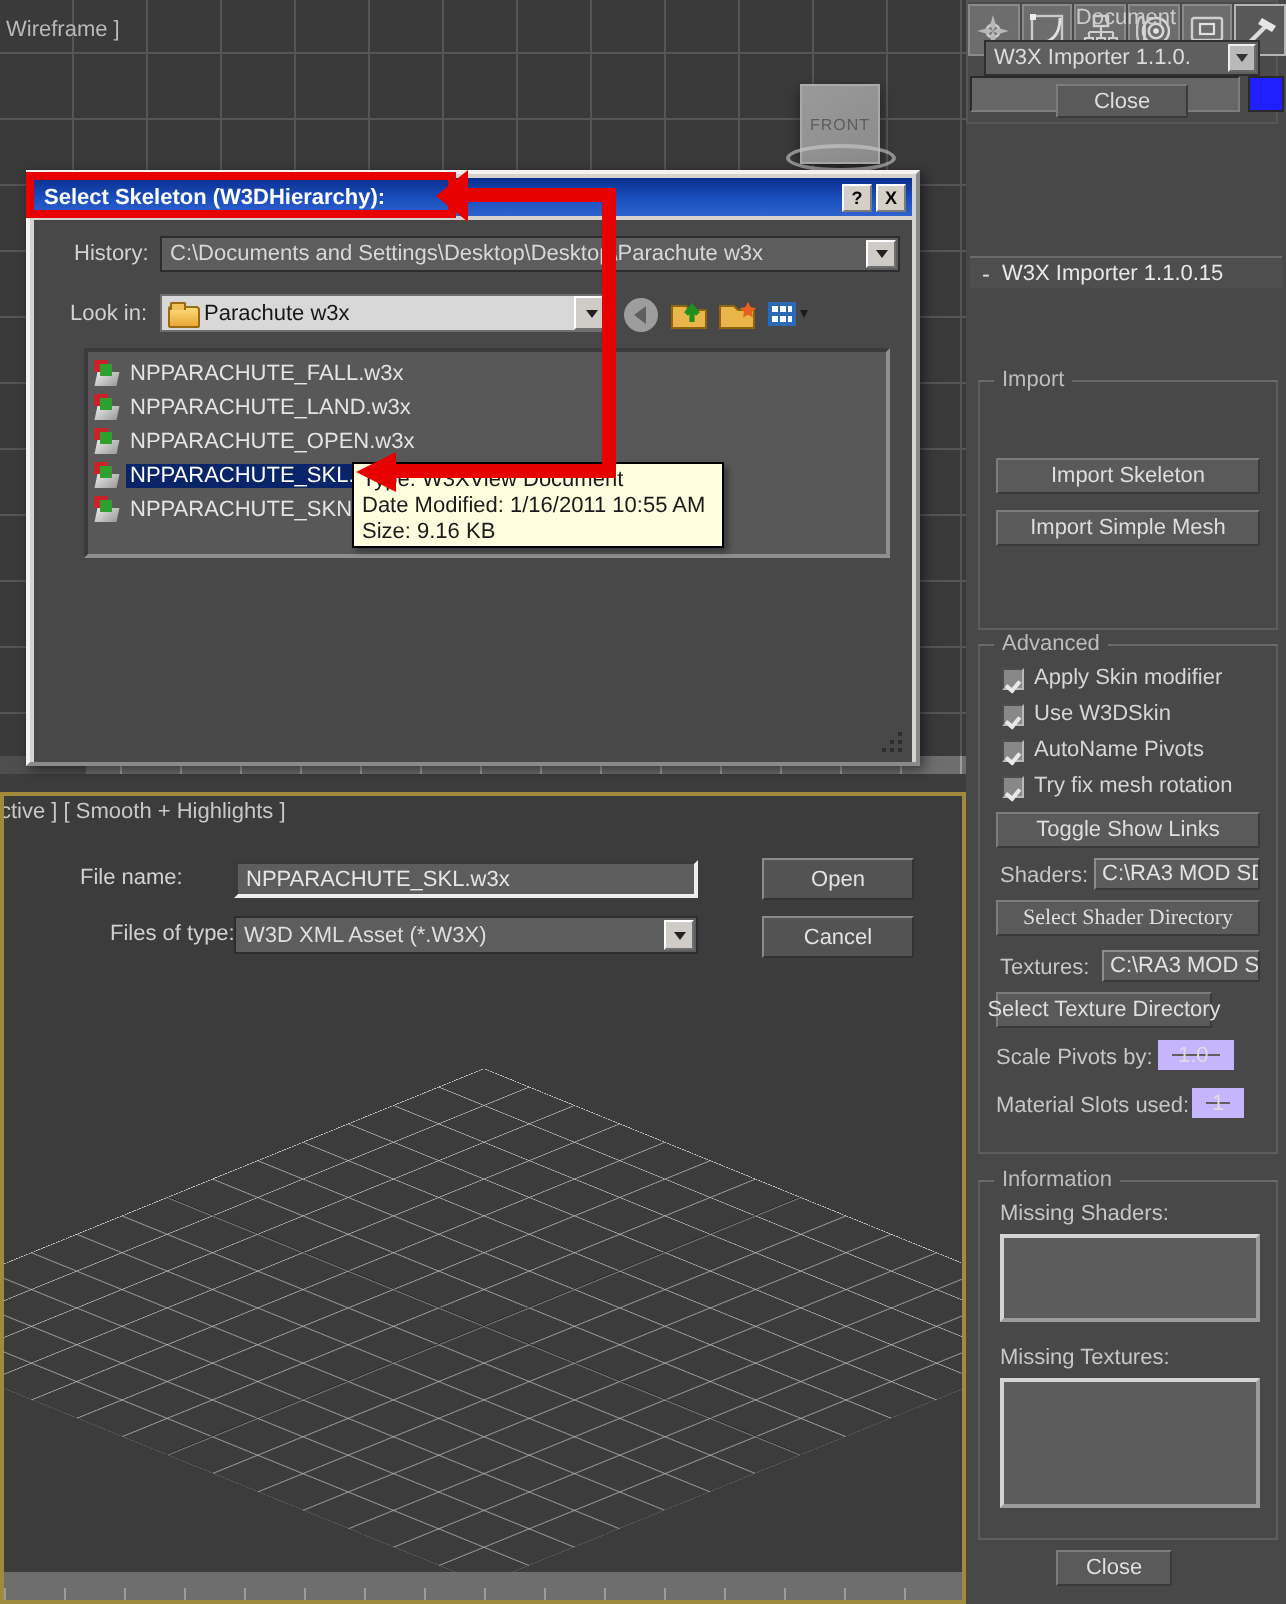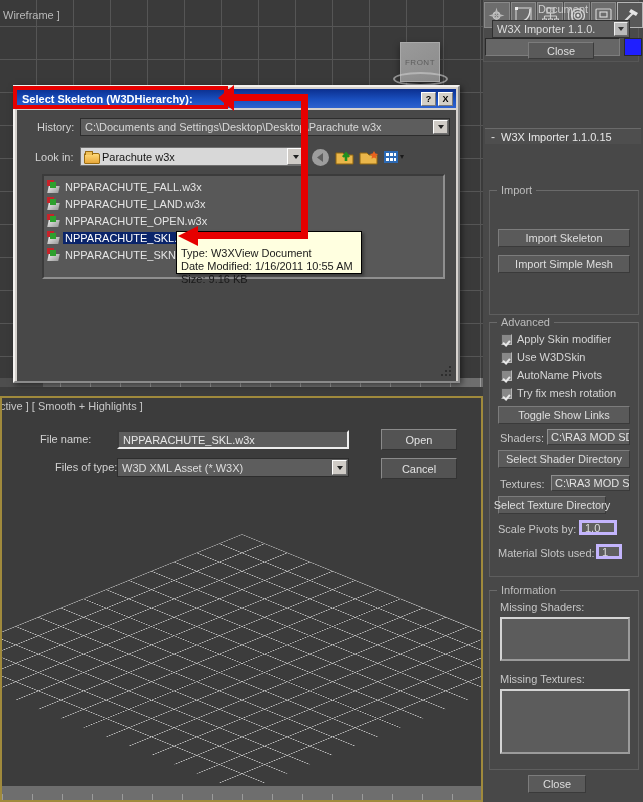--- a/index.html
+++ b/index.html
@@ -112,21 +112,21 @@
   .chk { width:11px; height:11px; background:#888; border:1px solid #4d4d4d;
       border-right-color:#b9b9b9; border-bottom-color:#b9b9b9; position:relative; }
   .chk.on:after { content:""; position:absolute; left:2px; top:4px; width:3px; height:5px;
       border-right:2px solid #e8e8e8; border-bottom:2px solid #e8e8e8; transform:rotate(40deg); }
   .chk-lbl { font-size:11px; color:#d6d6d6; white-space:nowrap; }
 
   .fieldlbl { position:absolute; font-size:11px; color:#c6c6c6; white-space:nowrap; }
   .textbox { position:absolute; background:#5c5c5c; border:1px solid #8e8e8e; border-right-color:#3a3a3a;
       border-bottom-color:#3a3a3a; color:#e2e2e2; font-size:11px; height:16px; display:flex;
       align-items:center; padding-left:3px; overflow:hidden; white-space:nowrap; }
-  .spinbox { position:absolute; background:#5f5f5f; border:3px solid #c4b5fd; height:15px;
+  .spinbox { position:absolute; background:#5f5f5f; border:7px solid #c4b5fd; height:15px;
       color:#ddd; font-size:11px; display:flex; align-items:center; padding-left:3px; }
 
   .listbox { position:absolute; background:#5c5c5c; border:2px solid #d4d4d4;
       border-right-color:#9b9b9b; border-bottom-color:#9b9b9b; }
 
   #info-close-btn { left:45px; top:775px; width:58px; height:18px; position:absolute; }
 
   
   #dialog { position:absolute; left:13px; top:85px; width:447px; height:298px;
       background:#d6d2ce; border:2px solid #f4f2f0; border-right-color:#8a8a8a; border-bottom-color:#8a8a8a;
@@ -176,21 +176,21 @@
   .file-ico { width:15px; height:14px; position:relative; flex:0 0 15px; margin-right:2px; }
   .fi-red { position:absolute; left:1px; top:0px; width:7px; height:6px; background:#c8232a; }
   .fi-green { position:absolute; left:4px; top:2px; width:6px; height:6px; background:#2ea02e; }
   .fi-grey { position:absolute; left:2px; top:6px; width:11px; height:7px;
       background:linear-gradient(135deg,#e8e8e8,#9b9b9b); transform:skewX(-12deg); }
   .file-name { font-size:11px; color:#e4e4e4; white-space:nowrap; padding:0 2px; }
   .file-row.selected .file-name { background:#0a246a; color:#fff; }
 
   #tooltip { position:absolute; left:176px; top:231px; width:186px; height:43px;
       background:#ffffe0; border:1px solid #000; color:#1a1a1a; font-size:11px;
-      padding:15px 4px; line-height:13px; box-shadow:2px 2px 3px rgba(0,0,0,.35); z-index:6; }
+      padding:2px 4px; line-height:13px; box-shadow:2px 2px 3px rgba(0,0,0,.35); z-index:6; }
 
   #fname-box { position:absolute; left:100px; top:320px; width:232px; height:19px;
       background:#5d5d5d; border:2px solid #3a3a3a; border-right-color:#ededed; border-bottom-color:#ededed;
       color:#e6e6e6; font-size:11px; display:flex; align-items:center; padding-left:4px; }
   #ftype-box { position:absolute; left:100px; top:348px; width:232px; height:19px;
       background:#5d5d5d; border:1px solid #2d2d2d; color:#dedede; font-size:11px;
       display:flex; align-items:center; padding-left:4px; }
   #ftype-arrow { position:absolute; right:1px; top:1px; width:15px; height:15px; background:#cfcbc6;
       border:1px solid #fff; border-right-color:#6f6f6f; border-bottom-color:#6f6f6f;
       display:flex; align-items:center; justify-content:center; }
@@ -344,21 +344,21 @@
       </div>
       <div class="chk-row" style="top:64px;">
         <span class="chk on"></span>
         <span class="chk-lbl">Try fix mesh rotation</span>
       </div>
 
       <div class="btn" style="left:8px; top:83px; width:132px;">Toggle Show Links</div>
 
       <div class="fieldlbl" style="left:10px; top:109px;">Shaders:</div>
       <div class="textbox" style="left:57px; top:106px; width:83px;">C:\RA3 MOD SD</div>
-      <div class="btn" style="left:8px; top:127px; width:132px;">Select Shader Directory</div>
+      <div class="btn" style="left:8px; top:127px; width:132px;font-family:Liberation Serif, serif;">Select Shader Directory</div>
 
       <div class="fieldlbl" style="left:10px; top:155px;">Textures:</div>
       <div class="textbox" style="left:61px; top:152px; width:79px;">C:\RA3 MOD SD</div>
       <div class="btn" style="left:8px; top:173px; width:108px;">Select Texture Directory</div>
 
       <div class="fieldlbl" style="left:8px; top:200px;">Scale Pivots by:</div>
       <div class="spinbox" style="left:89px; top:197px; width:38px;">1.0</div>
 
       <div class="fieldlbl" style="left:8px; top:224px;">Material Slots used:</div>
       <div class="spinbox" style="left:106px; top:221px; width:26px;">1</div>

